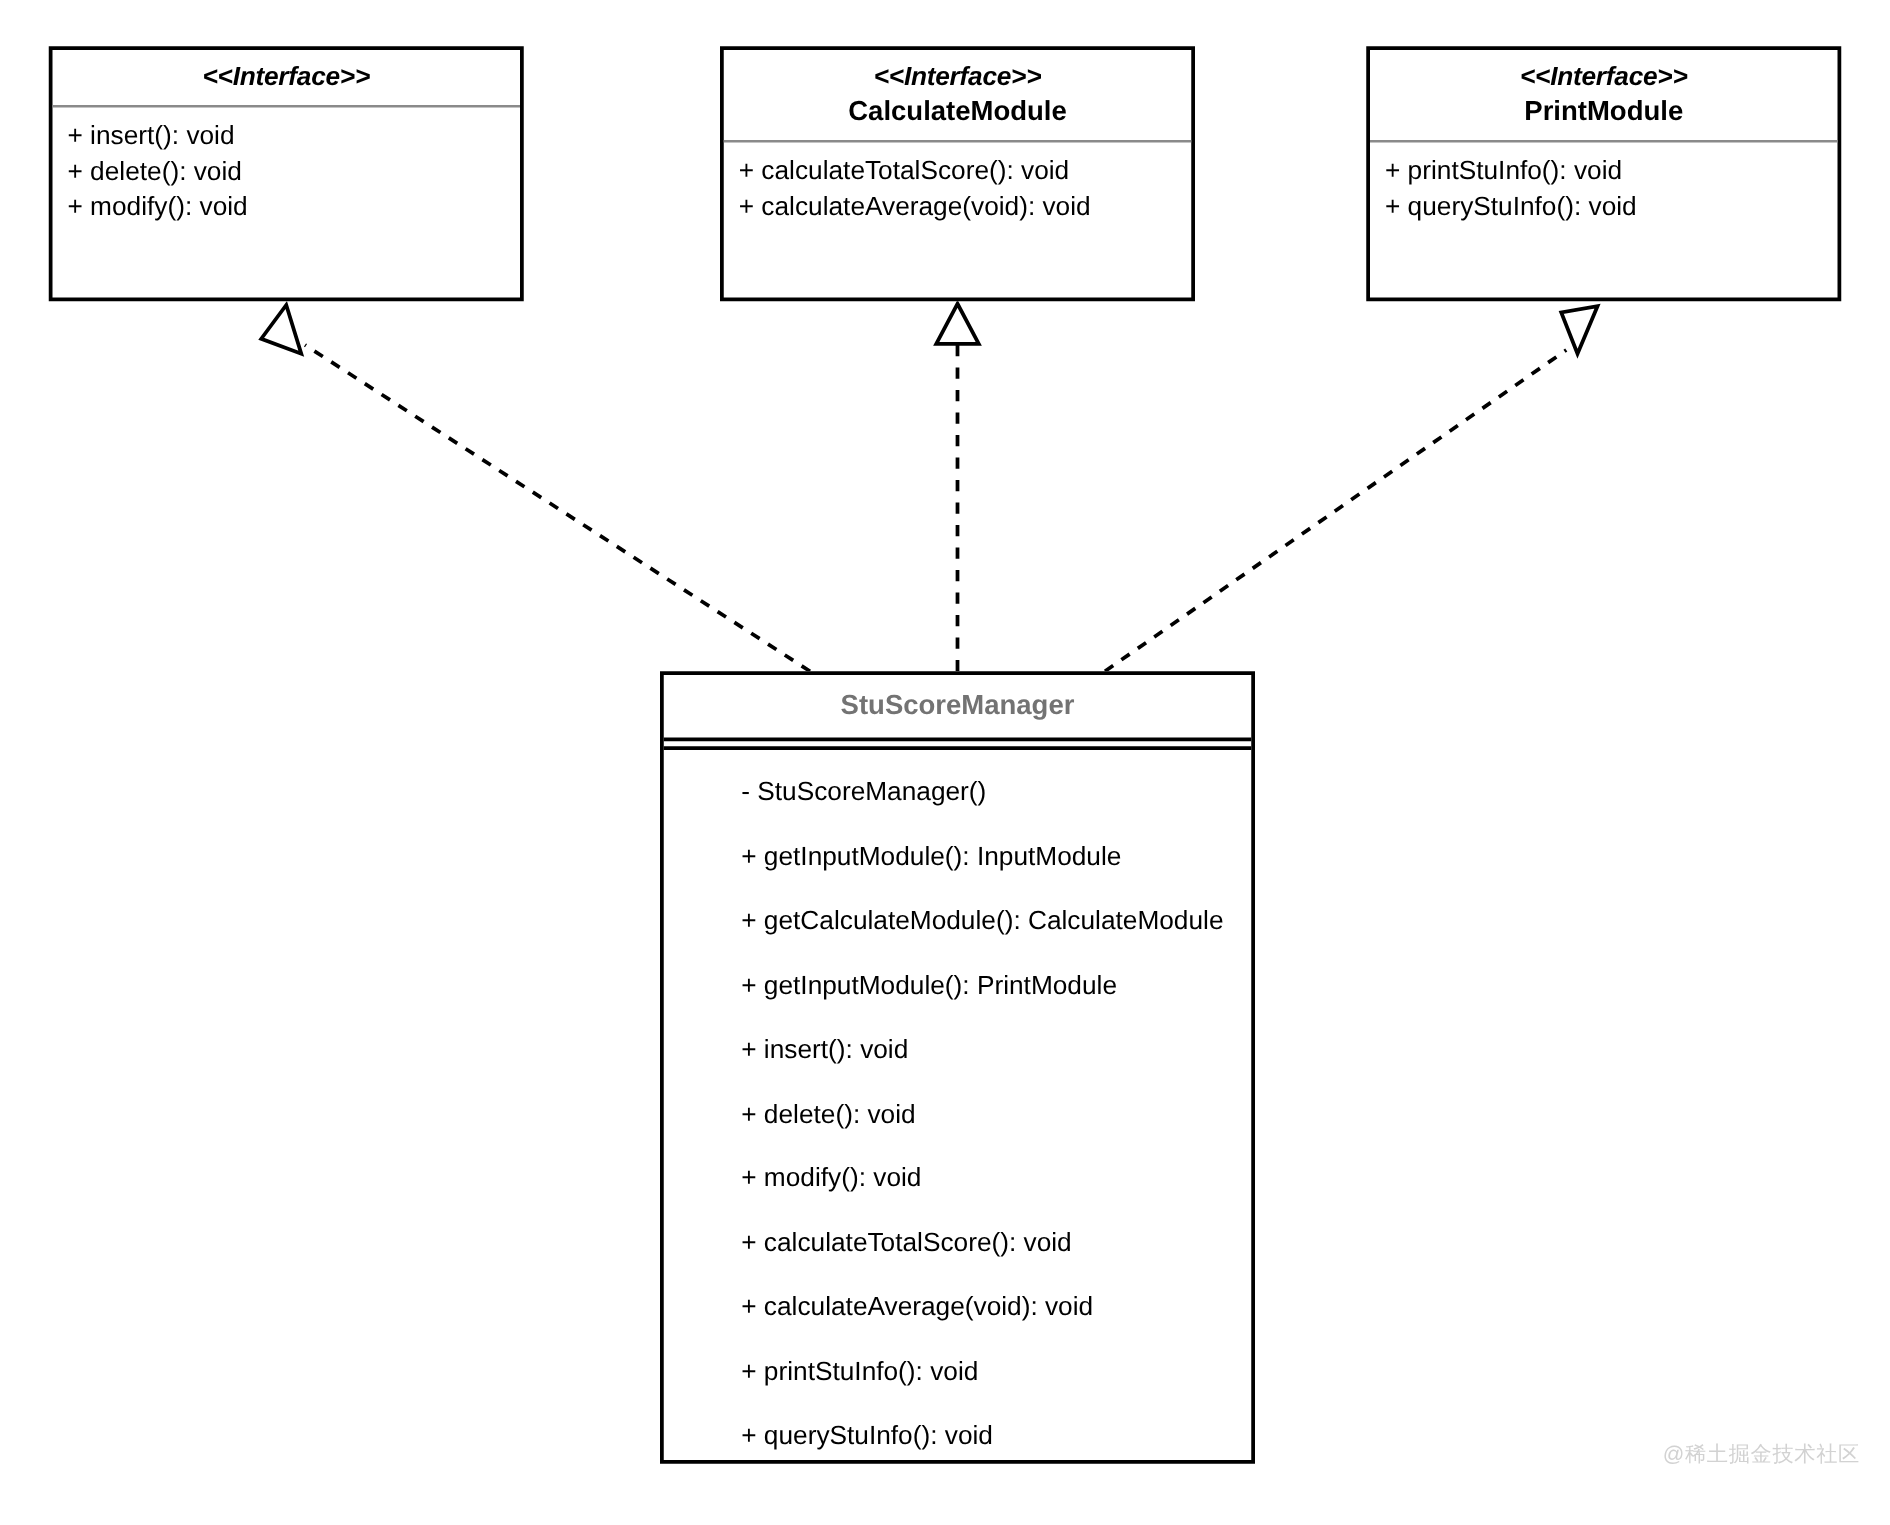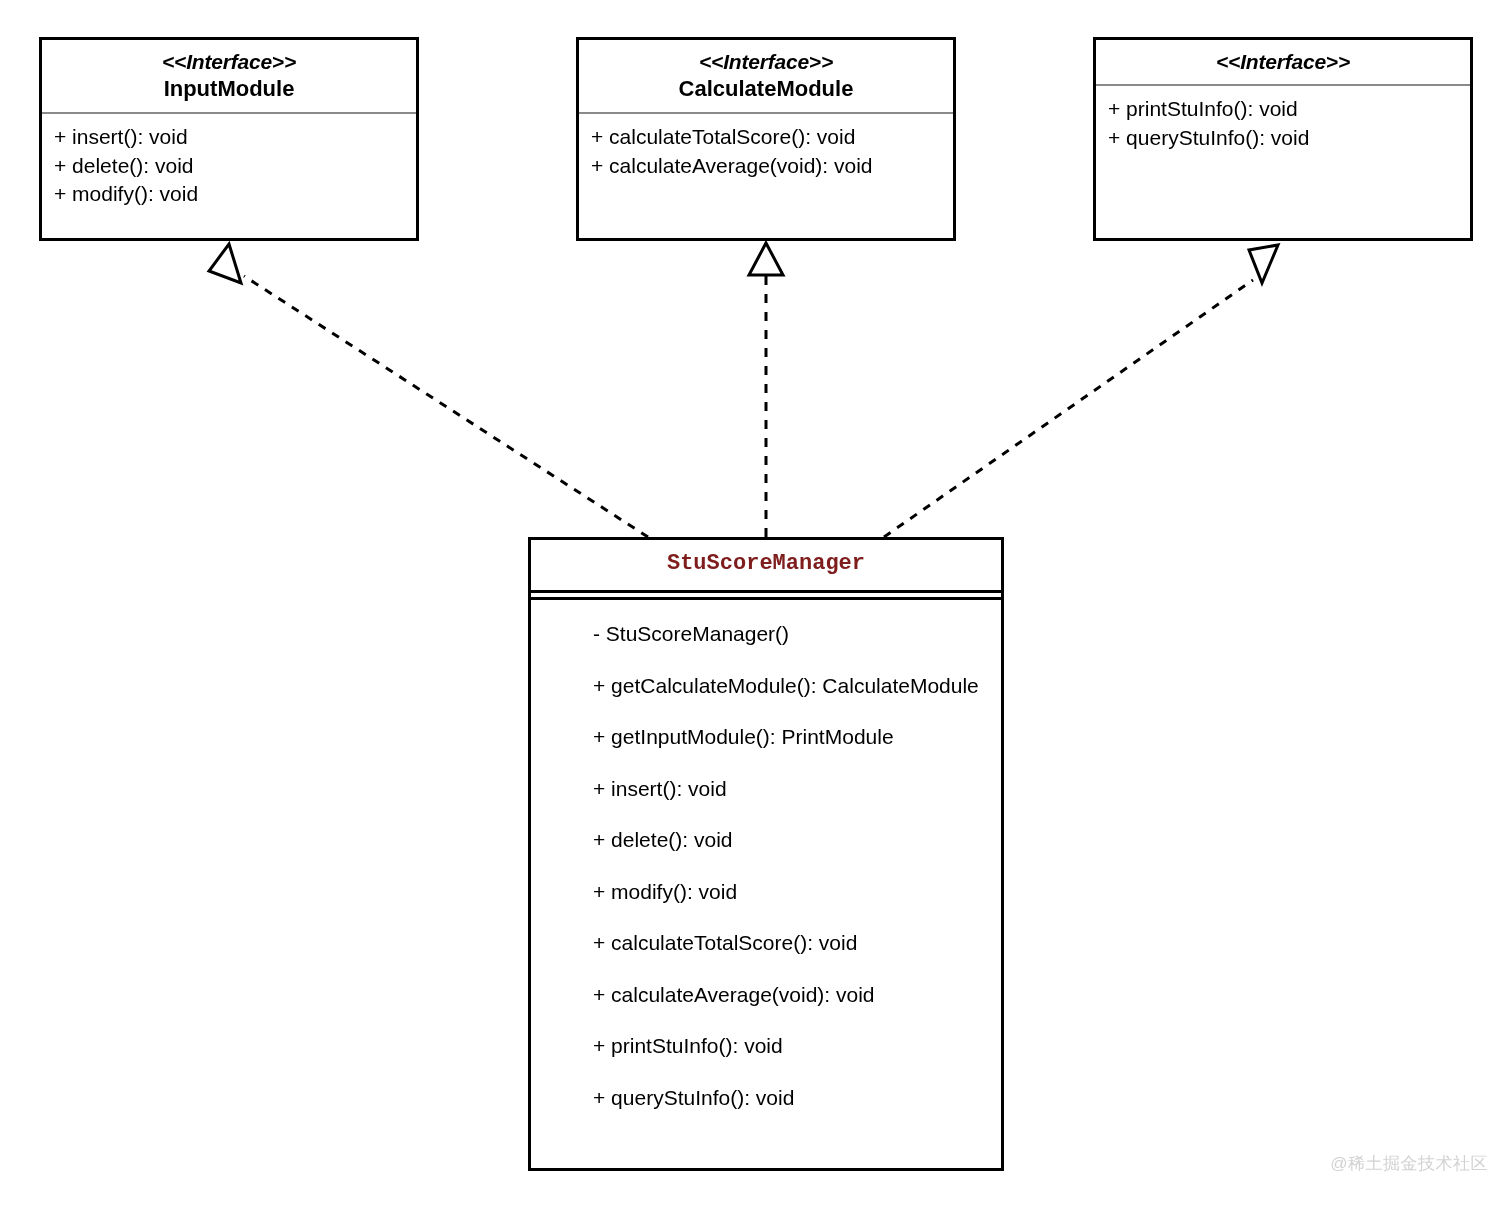--- a/index.html
+++ b/index.html
@@ -79,22 +79,21 @@
     box-sizing: border-box;
     flex: 0 0 auto;
     text-align: center;
     padding: 10px 10px 12px 10px;
     border-bottom: 3px solid #000000;
   }
   .cls-name {
     font-weight: bold;
     font-size: 22px;
     line-height: 28px;
-    color: #7f1d1d;
-    font-family: Liberation Mono, monospace;
+    color: #737373;
   }
   .cls-attributes {
     box-sizing: border-box;
     flex: 0 0 auto;
     height: 7px;
     border-bottom: 3px solid #000000;
   }
   .cls-methods {
     box-sizing: border-box;
     flex: 1 1 auto;
@@ -138,21 +137,20 @@
     <line x1="766" y1="537" x2="766" y2="275" stroke="#000000" stroke-width="3" stroke-dasharray="9 9"></line>
     <polygon points="766,243 783,275 749,275" fill="#ffffff" stroke="#000000" stroke-width="3" stroke-linejoin="miter"></polygon>
 
     <line x1="884" y1="537" x2="1253" y2="280" stroke="#000000" stroke-width="3" stroke-dasharray="8 8"></line>
     <polygon points="1278,245 1262,283 1249,250" fill="#ffffff" stroke="#000000" stroke-width="3" stroke-linejoin="miter"></polygon>
   </svg>
 
   <div class="uml-box" id="iface-input-module" style="left:39px; top:37px; width:380px; height:204px;">
     <div class="iface-header">
       <div class="iface-stereotype">&lt;&lt;Interface&gt;&gt;</div>
-      <div class="iface-name">InputModule</div>
     </div>
     <div class="iface-methods">
       <div class="m-row">+ insert(): void</div>
       <div class="m-row">+ delete(): void</div>
       <div class="m-row">+ modify(): void</div>
     </div>
   </div>
 
   <div class="uml-box" id="iface-calculate-module" style="left:576px; top:37px; width:380px; height:204px;">
     <div class="iface-header">
@@ -161,34 +159,36 @@
     </div>
     <div class="iface-methods">
       <div class="m-row">+ calculateTotalScore(): void</div>
       <div class="m-row">+ calculateAverage(void): void</div>
     </div>
   </div>
 
   <div class="uml-box" id="iface-print-module" style="left:1093px; top:37px; width:380px; height:204px;">
     <div class="iface-header">
       <div class="iface-stereotype">&lt;&lt;Interface&gt;&gt;</div>
+      <div class="iface-name">PrintModule</div>
     </div>
     <div class="iface-methods">
       <div class="m-row">+ printStuInfo(): void</div>
       <div class="m-row">+ queryStuInfo(): void</div>
     </div>
   </div>
 
   <div class="uml-box" id="class-stuscoremanager" style="left:528px; top:537px; width:476px; height:634px;">
     <div class="cls-header">
       <div class="cls-name">StuScoreManager</div>
     </div>
     <div class="cls-attributes"></div>
     <div class="cls-methods">
       <div class="m-row">- StuScoreManager()</div>
+      <div class="m-row">+ getInputModule(): InputModule</div>
       <div class="m-row">+ getCalculateModule(): CalculateModule</div>
       <div class="m-row">+ getInputModule(): PrintModule</div>
       <div class="m-row">+ insert(): void</div>
       <div class="m-row">+ delete(): void</div>
       <div class="m-row">+ modify(): void</div>
       <div class="m-row">+ calculateTotalScore(): void</div>
       <div class="m-row">+ calculateAverage(void): void</div>
       <div class="m-row">+ printStuInfo(): void</div>
       <div class="m-row">+ queryStuInfo(): void</div>
     </div>

